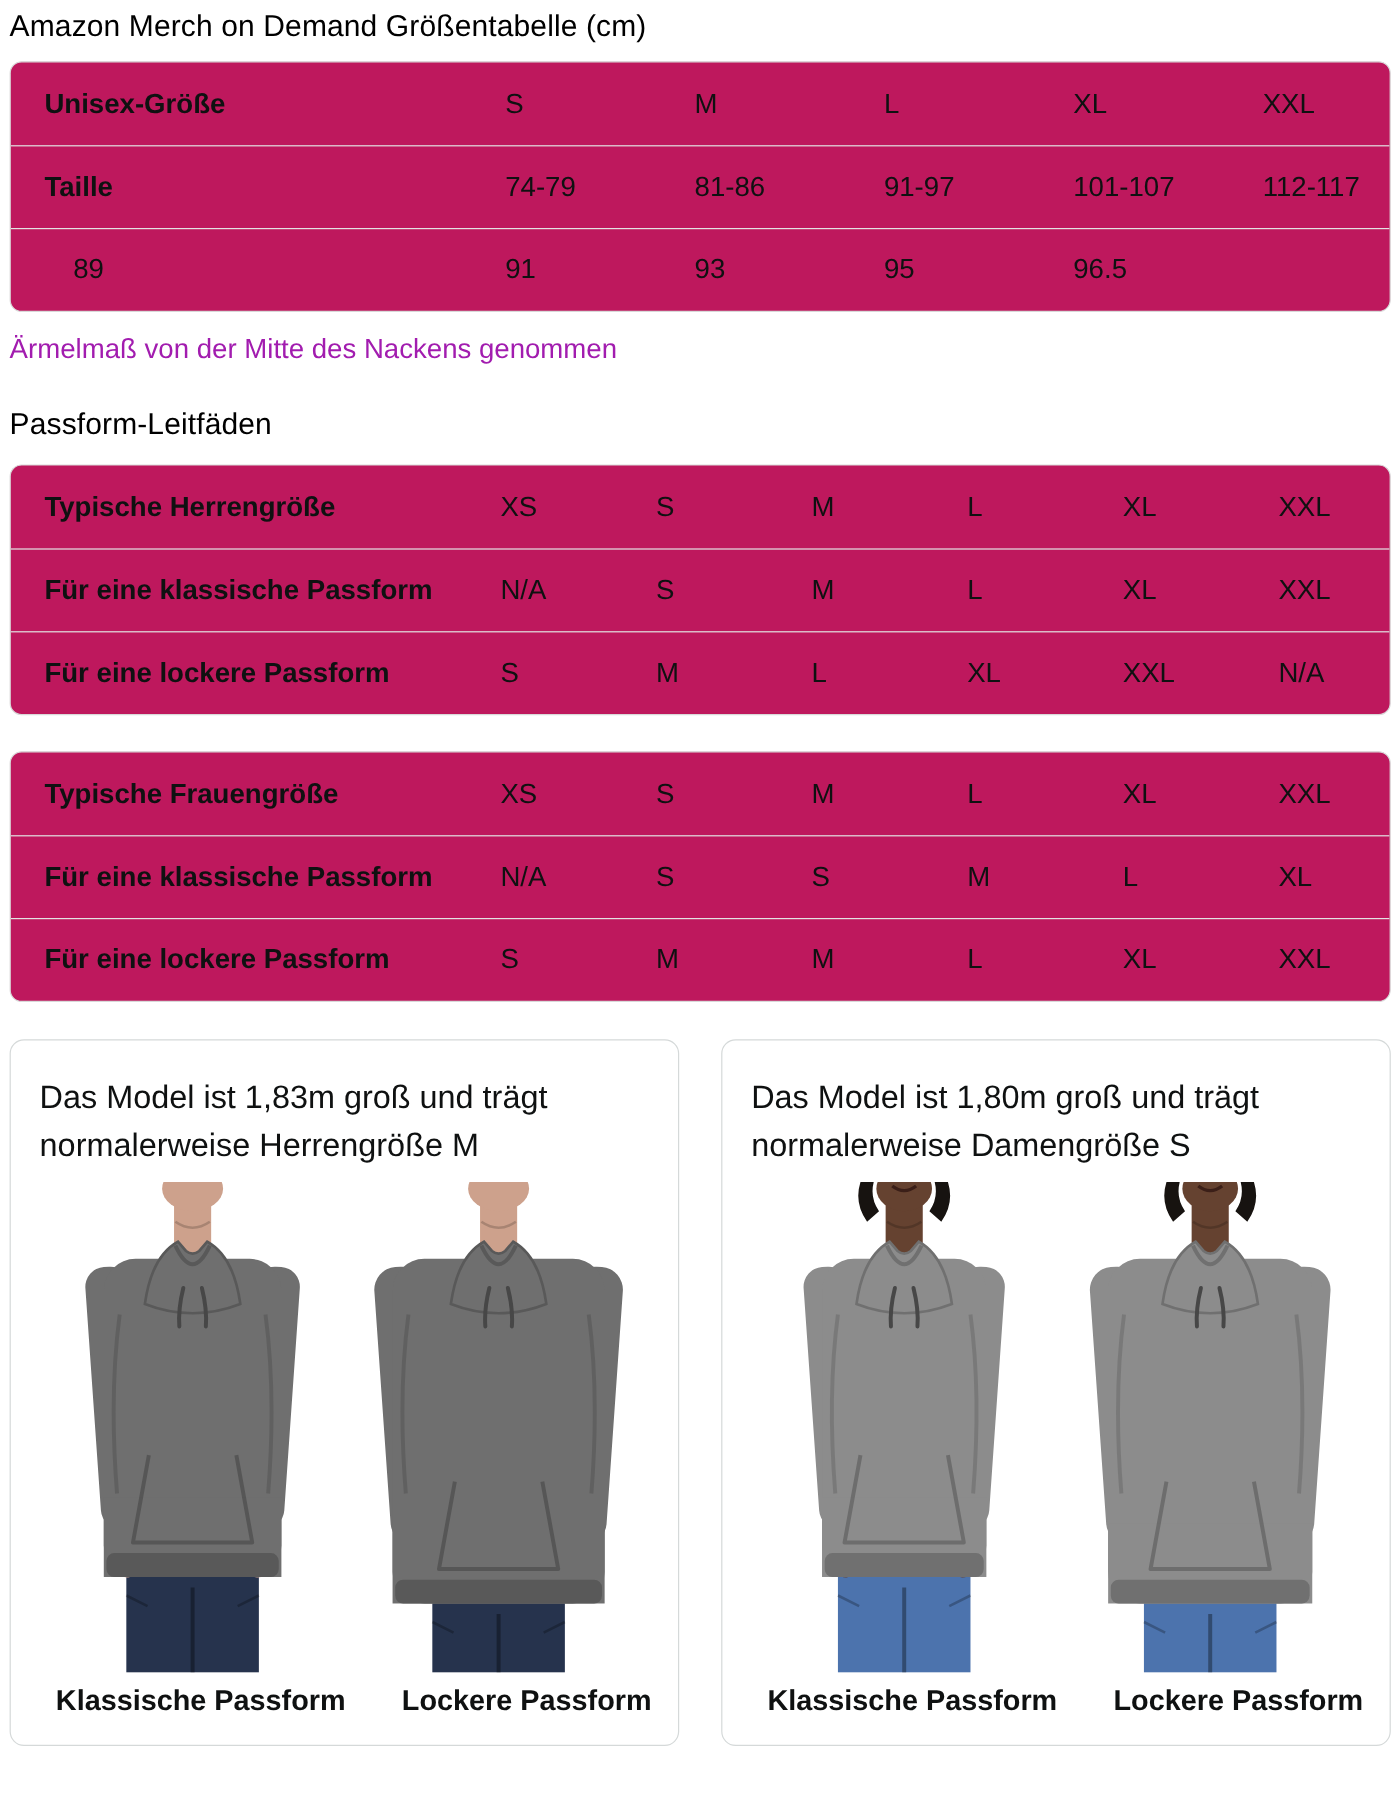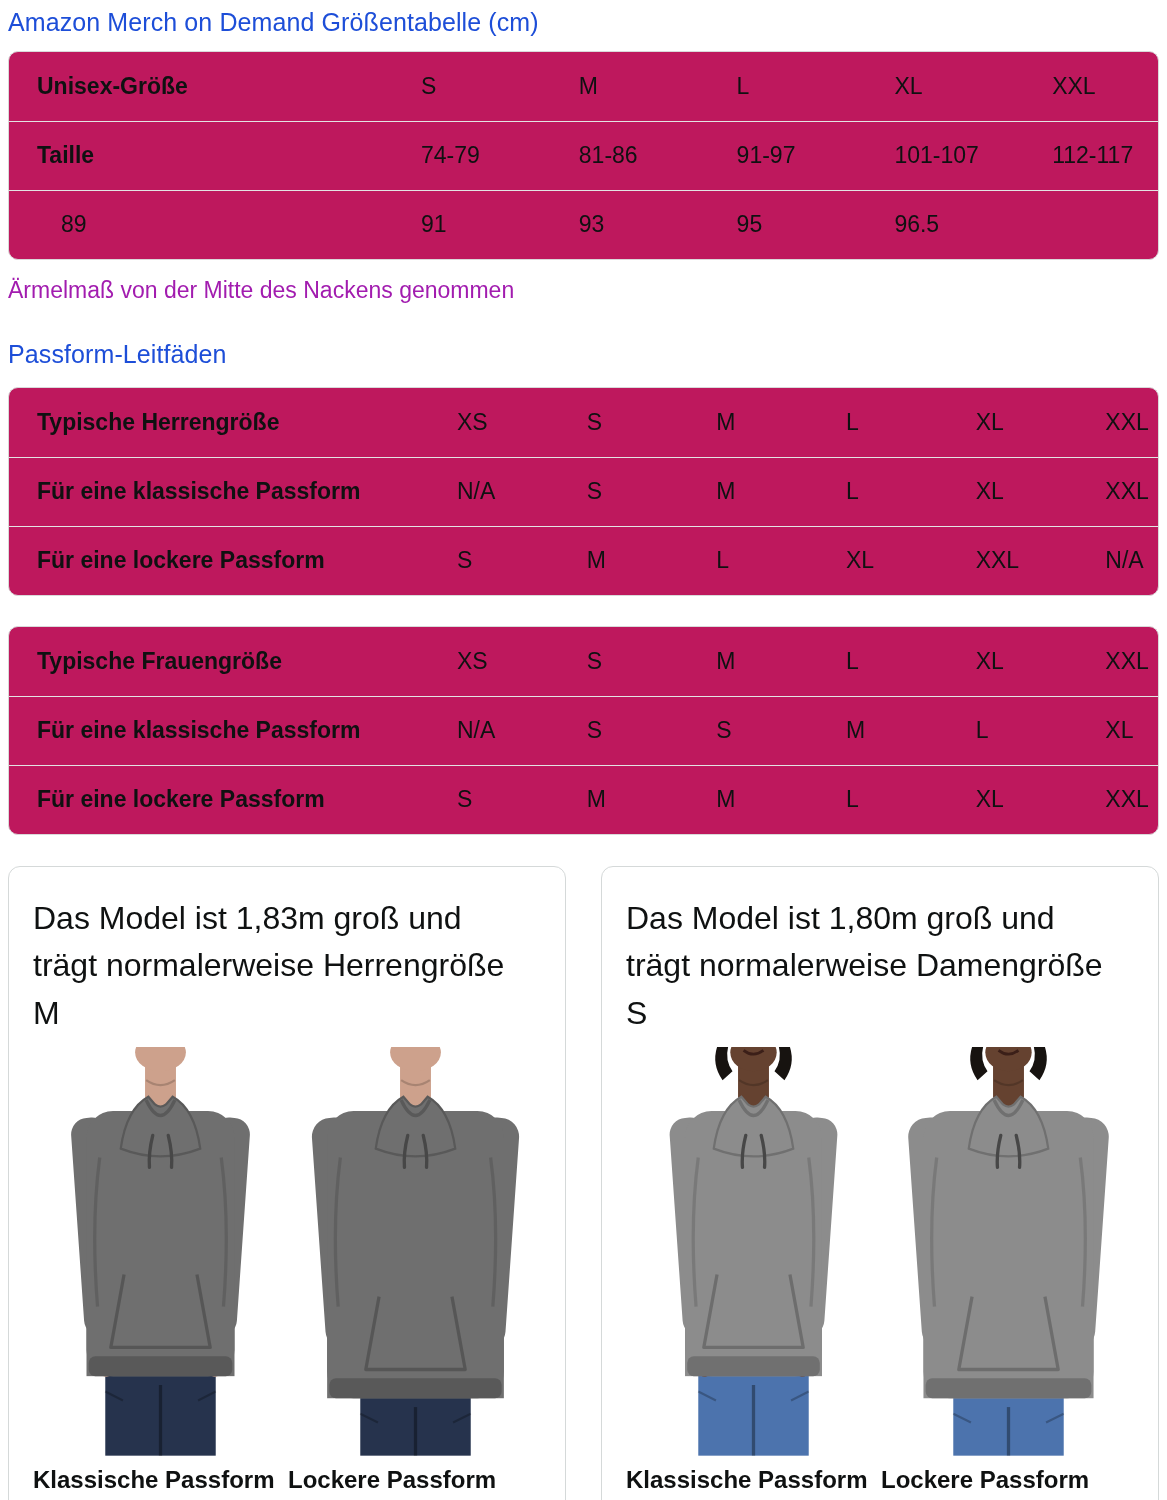--- a/index.html
+++ b/index.html
@@ -8,36 +8,36 @@
     width: 1167px;
     font-family: "Liberation Sans", sans-serif;
     color: #0F1111;
     -webkit-font-smoothing: antialiased;
   }
   .page { padding: 6px 8px 10px 8px; }
 
   h1.title, h2.subhead {
     font-size: 25px;
     font-weight: 400;
-    color: #1d4ed8;
+    color: #000000;
     letter-spacing: 0.1px;
   }
   h1.title { margin: 2px 0 14px 0; }
   h2.subhead { margin: 36px 0 18px 0; }
 
   .table {
     border: 1px solid #d9d9d9;
     border-radius: 10px;
     background: #be185d;
     overflow: hidden;
   }
   .trow { display: grid; align-items: center; height: 69px; }
   .trow + .trow { border-top: 1px solid #e3e3e3; }
   .t1 .trow { grid-template-columns: 360px repeat(5, 1fr); }
-  .t2 .trow { grid-template-columns: 371px repeat(6, 1fr); gap: 40px; }
+  .t2 .trow { grid-template-columns: 371px repeat(6, 1fr); }
   .cell { font-size: 23px; line-height: 1.2; white-space: nowrap; }
   .lbl { font-weight: 700; padding-left: 28px; }
   .t1 .val { padding-left: 52px; }
   .t2 .val { padding-left: 37px; }
 
   .footnote {
     font-size: 23px;
     margin: 17px 0 0 0;
     color: #a21caf;
   }
@@ -45,27 +45,27 @@
 
   .cards { display: flex; gap: 35px; margin-top: 31px; }
   .card {
     flex: 1 1 0;
     border: 1px solid #d5d9d9;
     border-radius: 12px;
     padding: 28px 22px 22px 24px;
     background: #fff;
   }
   .card .desc {
-    font-size: 32px;
+    font-size: 27px;
     line-height: 1.48;
     margin-bottom: 10px;
     padding-right: 10px;
   }
   .figures { display: flex; }
-  figure { flex: 1 1 0; text-align: left; }
+  figure { flex: 1 1 0; text-align: right; }
   .photo { width: 100%; padding: 0 6px; }
   .photo svg { width: 100%; height: auto; display: block; }
   figcaption .fit { font-size: 24px; font-weight: 700; margin-top: 10px; }
 </style>
 </head>
 <body>
 
 <div class="page">
 
   <h1 class="title">Amazon Merch on Demand Größentabelle (cm)</h1>

